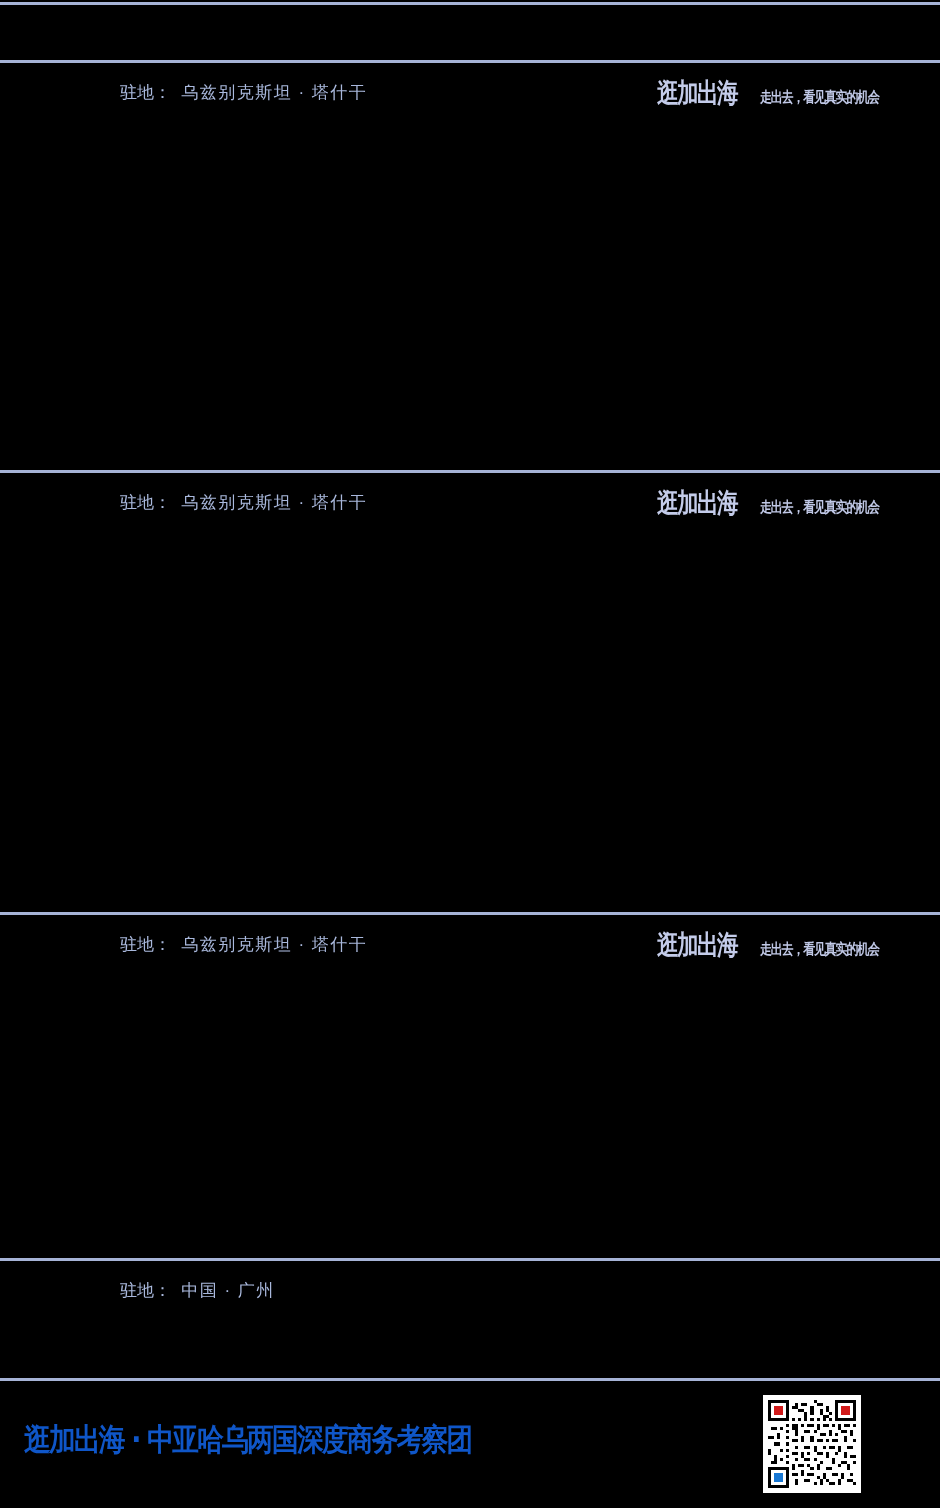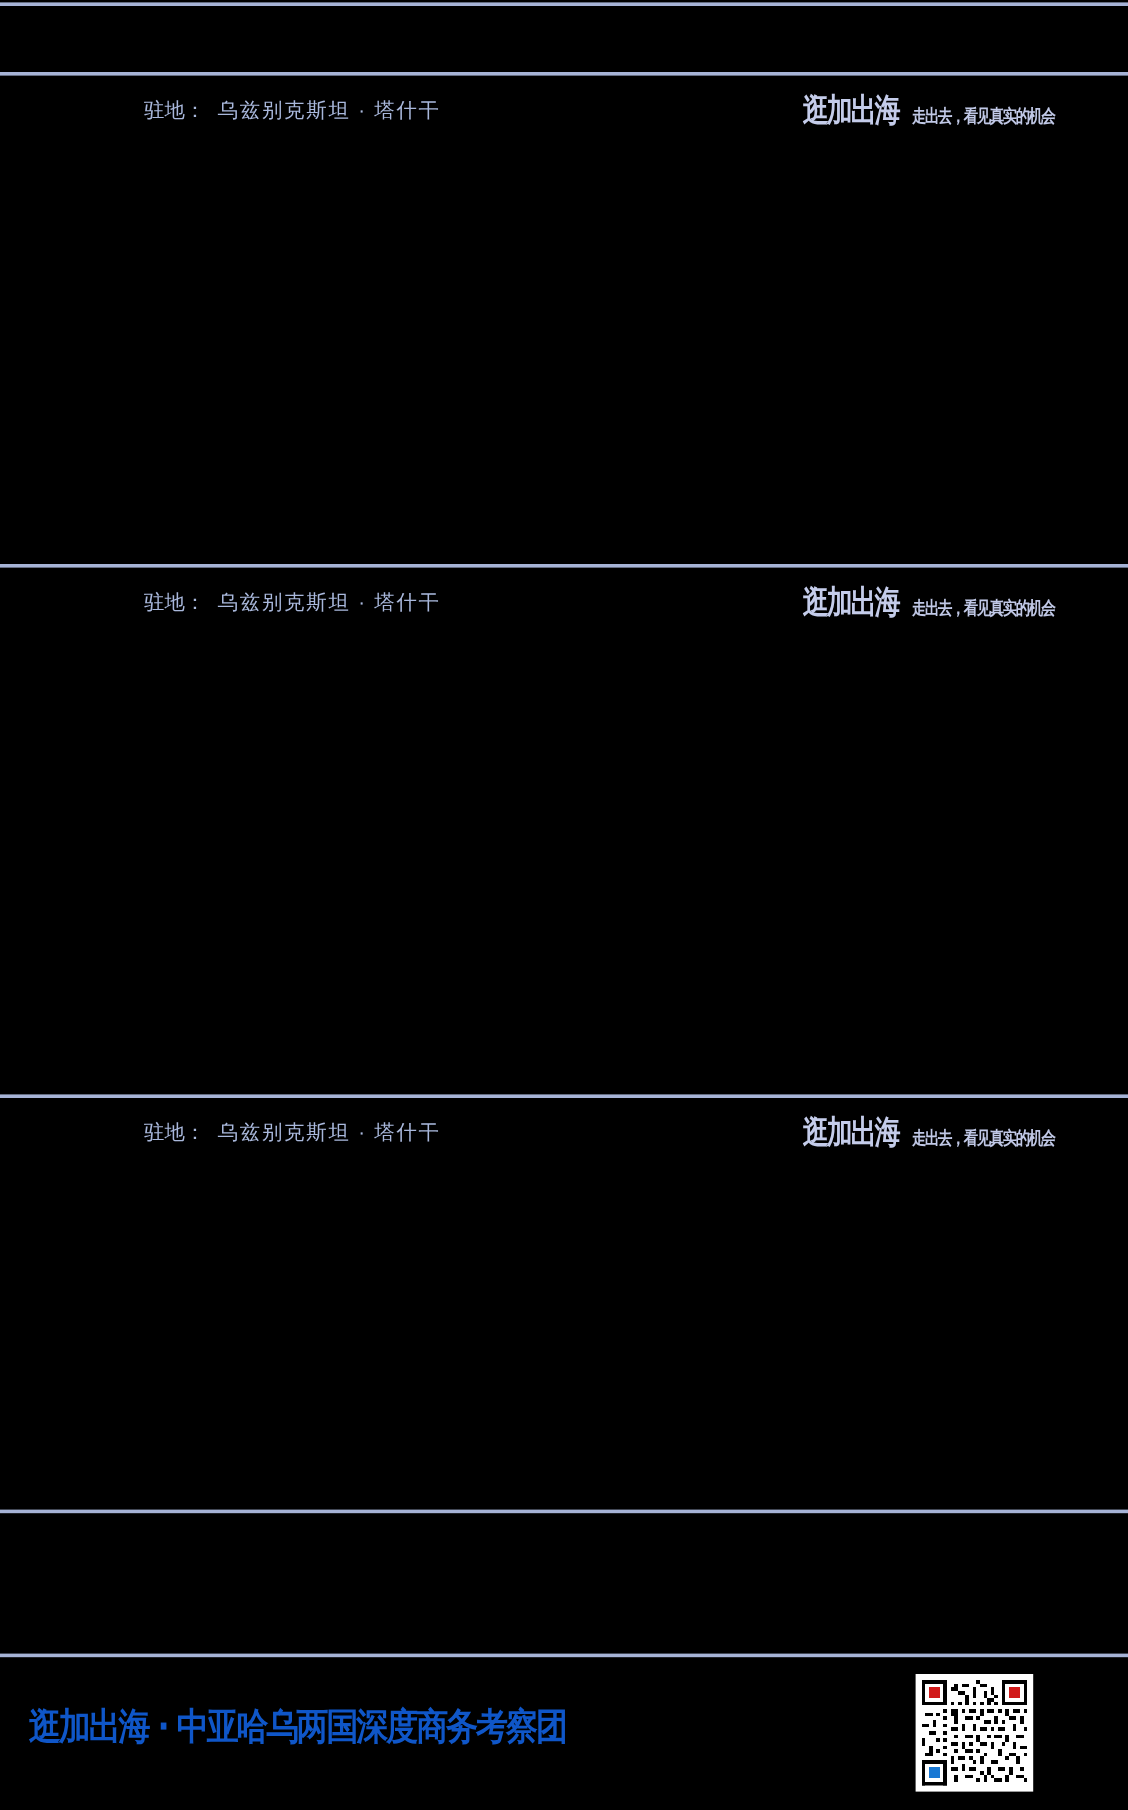--- a/index.html
+++ b/index.html
@@ -42,21 +42,21 @@
   .basecamp .sep { padding:0 2px; }
 
   
   .brand-lockup {
     position:absolute;
     right:32px;
     top:50%;
     transform:translateY(-50%);
     display:flex;
     align-items:flex-end;
-    gap:11px;
+    gap:23px;
     white-space:nowrap;
   }
   .brand-mark {
     color:#c4ccea;
     font-size:27px;
     font-weight:bold;
     letter-spacing:-2px;
     line-height:1;
     transform:scaleX(0.80);
     transform-origin:right bottom;
@@ -143,20 +143,27 @@
         <span class="label">驻地：</span><span class="sep"> </span><span>乌兹别克斯坦 · 塔什干</span>
       </div>
       <div class="brand-lockup">
         <span class="brand-mark">逛加出海</span>
         <span class="brand-tag">走出去，看见真实的机会</span>
       </div>
     </div>
   </div>
 
   <div class="rule" style="top:1258px;"></div>
+  <div class="section" style="top:1261px;">
+    <div class="sec-head">
+      <div class="basecamp">
+        <span class="label">驻地：</span><span class="sep"> </span><span>中国 · 广州</span>
+      </div>
+    </div>
+  </div>
 
   <div class="rule" style="top:1378px;"></div>
   <div class="footer">
     <div class="footer-title">逛加出海 · 中亚哈乌两国深度商务考察团</div>
     <div class="qr">
       <svg viewBox="0 0 29 29" shape-rendering="crispEdges" aria-hidden="true">
         <rect width="29" height="29" fill="#fff"></rect>
         <g fill="#000">
 
           <rect x="0" y="0" width="7" height="1"></rect>

